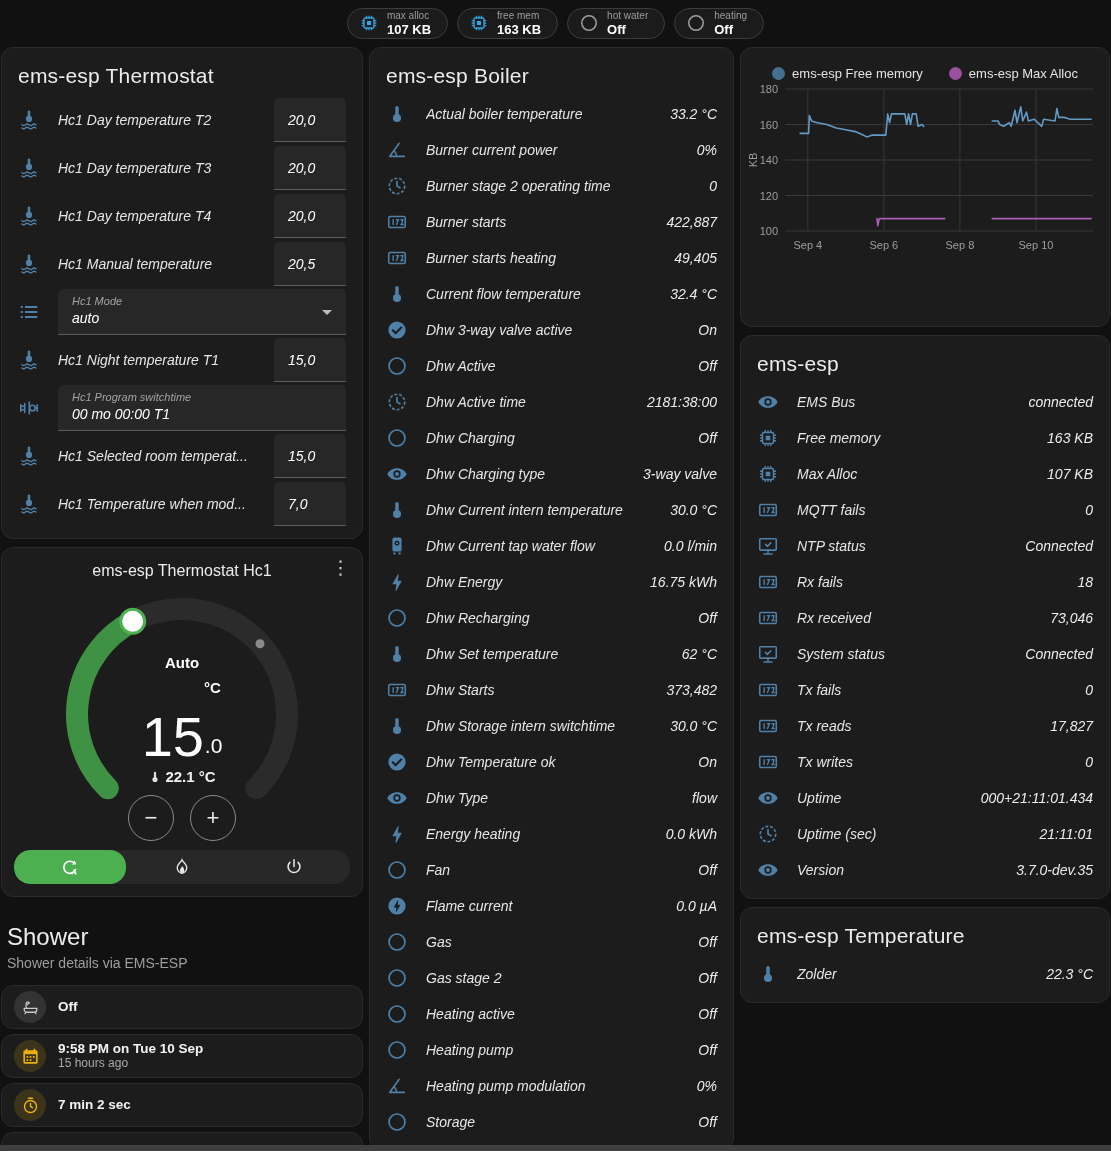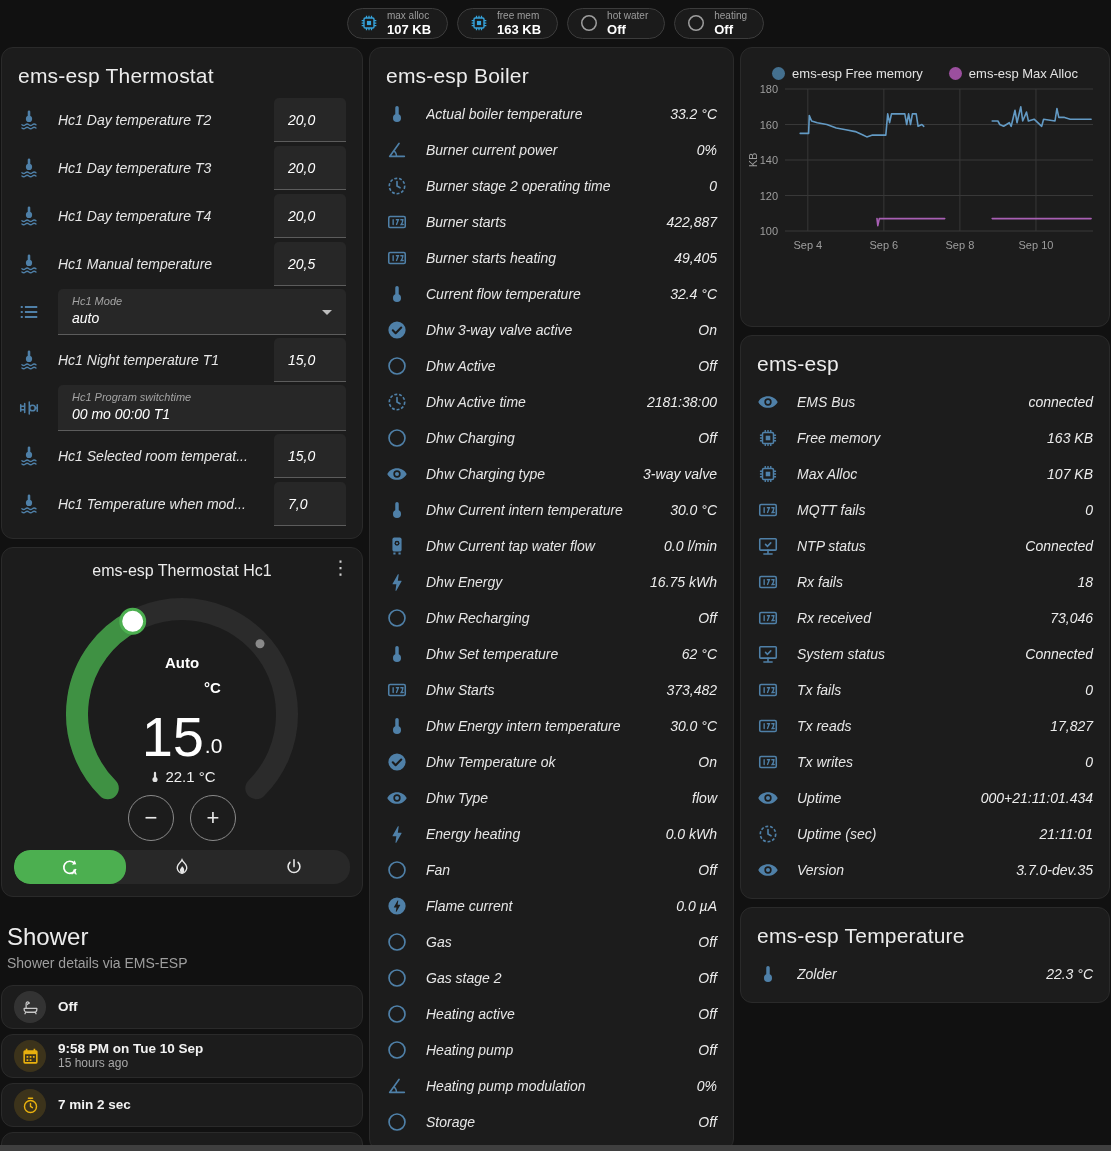--- a/index.html
+++ b/index.html
@@ -41,21 +41,21 @@
   .hc1title{font-size:16px;color:#ececec;text-align:center;padding-top:4px;}
   .dots{position:absolute;top:10px;right:12px;color:#cfcfcf;font-size:19px;line-height:19px;cursor:pointer;letter-spacing:0;}
   .dialwrap{position:relative;width:260px;height:258px;margin:4px auto 0 auto;}
   .dialwrap svg.dial{position:absolute;left:0;top:0;}
   .overlay{position:absolute;inset:0;display:flex;flex-direction:column;align-items:center;padding-top:70px;}
   .modelabel{font-size:15px;font-weight:bold;color:#fff;}
   .bignum{display:flex;align-items:flex-start;color:#fff;margin-top:-4px;}
   .bigint{font-size:56px;font-weight:400;line-height:62px;margin-top:39px;}
   .supunit{font-size:15px;font-weight:bold;margin-top:12px;}
   .frac{font-size:21px;align-self:flex-end;margin:0 0 10px -16px;}
-  .curtemp{display:flex;align-items:center;gap:3px;font-size:15px;font-weight:normal;color:#f0f0f0;margin-top:0px;}
+  .curtemp{display:flex;align-items:center;gap:3px;font-size:15px;font-weight:bold;color:#f0f0f0;margin-top:0px;}
   .curtemp svg{width:14px;height:14px;color:#e0e0e0;}
   .stepbtns{display:flex;gap:16px;margin-top:10px;}
   .stepbtn{width:46px;height:46px;border-radius:50%;border:1px solid #8a8a8a;color:#e8e8e8;background:transparent;
     font-size:22px;display:flex;align-items:center;justify-content:center;cursor:pointer;padding:0;line-height:1;}
   .modes{display:flex;background:#282828;border-radius:16px;height:34px;margin-top:8px;overflow:hidden;}
   .modebtn{flex:1;display:flex;align-items:center;justify-content:center;color:#e6e6e6;cursor:pointer;}
   .modebtn svg{width:20px;height:20px;}
   .modebtn.active{background:#4caf50;border-radius:16px;color:#fff;}
   
   .shtitle{font-size:24px;color:#ececec;margin:26px 4px 4px 6px;font-weight:400;}
@@ -508,21 +508,21 @@
             <span class="ename" data-interactable="false">Dhw Starts</span>
             <span class="evalue" data-interactable="false">373,482</span>
           </div>
           <div class="erow" data-interactable="true">
             <span class="eicon" data-interactable="false">
               <svg viewBox="0 0 24 24">
                 <circle cx="12" cy="16.3" r="4.4" fill="currentColor"></circle>
                 <rect x="10.1" y="3.2" width="3.8" height="11" rx="1.9" fill="currentColor"></rect>
               </svg>
             </span>
-            <span class="ename" data-interactable="false">Dhw Energy intern temperature</span>
+            <span class="ename" data-interactable="false">Dhw Storage intern switchtime</span>
             <span class="evalue" data-interactable="false">30.0 °C</span>
           </div>
           <div class="erow" data-interactable="true">
             <span class="eicon" data-interactable="false">
               <svg viewBox="0 0 24 24">
                 <circle cx="12" cy="12" r="9.4" fill="currentColor"></circle>
                 <path fill="none" stroke="#1c1c1c" stroke-width="2.3" stroke-linecap="round" stroke-linejoin="round" d="M7.4 12.4l3.1 3.1 6.1-6.2"></path>
               </svg>
             </span>
             <span class="ename" data-interactable="false">Dhw Temperature ok</span>

